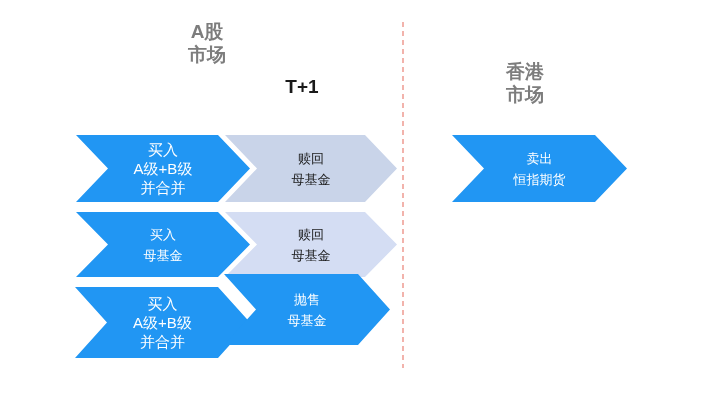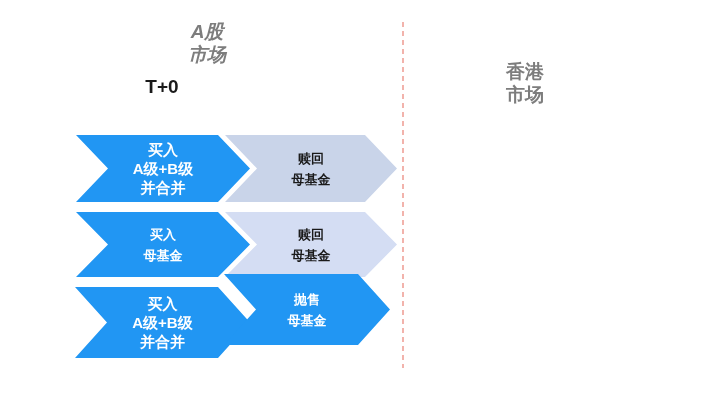--- a/index.html
+++ b/index.html
@@ -19,21 +19,21 @@
     position: absolute;
     top: 20px;
     width: 120px;
     text-align: center;
     font-size: 19px;
     font-weight: bold;
     line-height: 23px;
     color: var(--header-gray, #7D7D7D);
     white-space: pre-line;
   }
-  .a-header  { left: 147px; font-style: italic; }
+  .a-header  { left: 147px; }
   .hk-header { left: 465px; margin-top: 40px; }
   .t-label {
     position: absolute;
     top: 76px;
     width: 80px;
     text-align: center;
     font-size: 19px;
     font-weight: bold;
     color: var(--text-dark, #1A1A1A);
   }
@@ -52,21 +52,21 @@
       transparent 5px,
       transparent 9px
     );
   }
   .arrow {
     position: absolute;
     display: flex;
     align-items: center;
     justify-content: center;
     text-align: center;
-    font-weight: bold;
+    font-weight: normal;
     white-space: pre-line;
     clip-path: polygon(
       0 0,
       calc(100% - 32px) 0,
       100% 50%,
       calc(100% - 32px) 100%,
       0 100%,
       32px 50%
     );
   }
@@ -99,22 +99,22 @@
 <body>
 
 <div class="canvas">
 
   <div class="market-header a-header">A股
 市场</div>
 
   <div class="market-header hk-header">香港
 市场</div>
 
-  <div class="t-label t0">T+0</div>
 
+  <div class="t-label t1">T+1</div>
 
   <div class="divider"></div>
 
   <div class="arrow blue lines3 r1c1">买入
 A级+B级
 并合并</div>
 
   <div class="arrow light1 lines2 r1c2">赎回
 母基金</div>
 
@@ -124,15 +124,17 @@
   <div class="arrow light2 lines2 r2c2">赎回
 母基金</div>
 
   <div class="arrow blue lines3 r3c1">买入
 A级+B级
 并合并</div>
 
   <div class="arrow blue lines2 r3c2">抛售
 母基金</div>
 
+  <div class="arrow blue lines2 hkarrow">卖出
+恒指期货</div>
 
 
 </div>
 
 </body></html>

